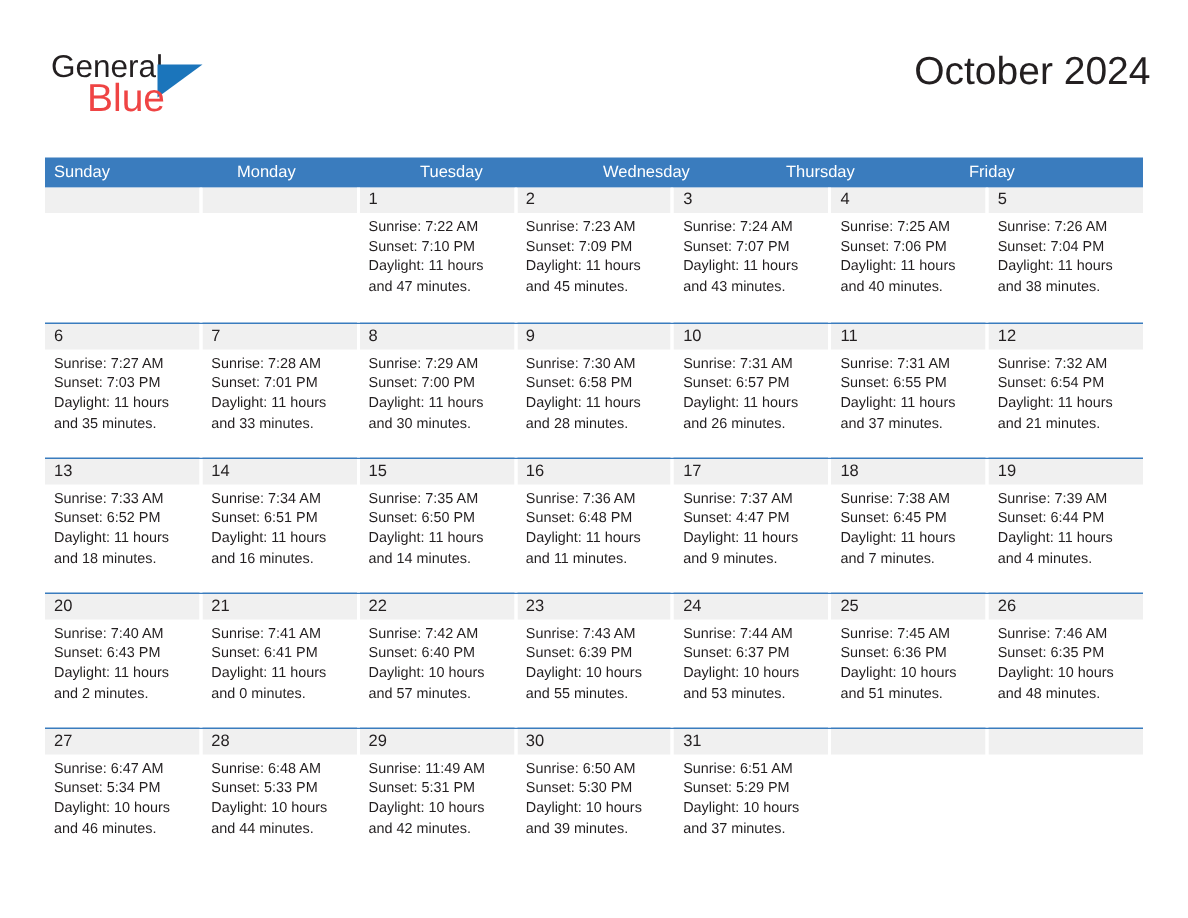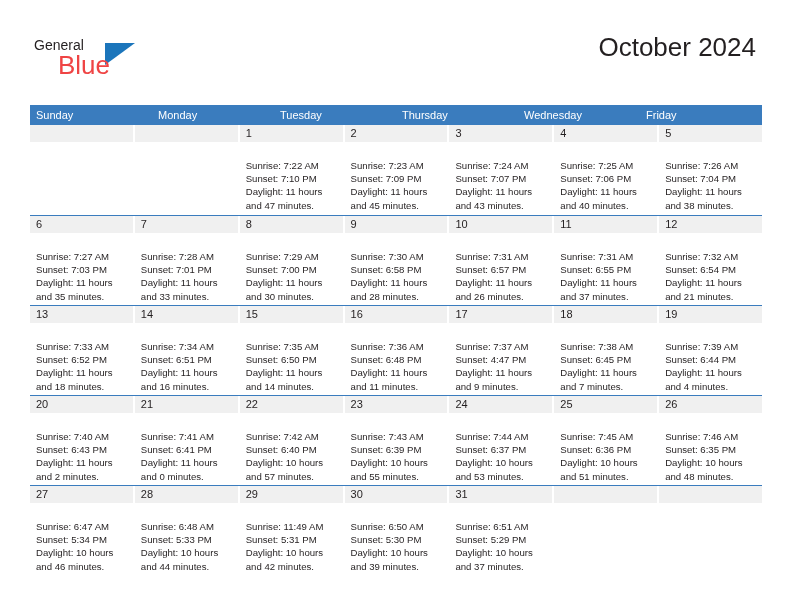--- a/index.html
+++ b/index.html
@@ -31,21 +31,21 @@
   .brand {
     position: absolute;
     left: 34px;
     top: 34px;
     width: 120px;
     height: 48px;
   }
   .brand-general {
     position: absolute;
     left: 0; top: 0;
-    font-size: 14px;
+    font-size: 21px;
     letter-spacing: 0px;
     color: #231f20;
     line-height: 22px;
     white-space: nowrap;
   }
   .brand-blue {
     position: absolute;
     left: 24px;
     top: 20px;
     font-size: 26px;
@@ -57,21 +57,21 @@
     position: absolute;
     left: 71px;
     top: 9px;
     width: 0; height: 0;
     border-left: 30px solid #1b75bb;
     border-bottom: 22px solid transparent;
   }
 
   .title-block {
     position: absolute;
-    right: 36px;
+    right: 25px;
     top: 32px;
     text-align: right;
   }
   .cal-title {
     font-size: 26px;
     color: #231f20;
     line-height: 30px;
     white-space: nowrap;
   }
   .cal-subtitle {
@@ -129,21 +129,20 @@
     background: #f0f0f0;
     font-size: 11px;
     line-height: 17px;
     padding-left: 6px;
     color: #231f20;
     box-sizing: border-box;
   }
   .cell.empty .daynum { background: #f0f0f0; }
   .lines {
     padding: 3px 4px 0 6px;
-    margin-top: 14px;
   }
   .lines div {
     font-size: 9.6px;
     line-height: 13.2px;
     color: #231f20;
     white-space: nowrap;
   }
 </style>
 </head>
 <body>
@@ -160,22 +159,22 @@
     <div class="title-block">
       <div class="cal-title">October 2024</div>
     </div>
   </div>
 
   <div class="calendar">
     <div class="dow-row" id="dow-row">
         <div class="dow">Sunday</div>
         <div class="dow">Monday</div>
         <div class="dow">Tuesday</div>
+        <div class="dow">Wednesday</div>
         <div class="dow">Thursday</div>
-        <div class="dow">Wednesday</div>
         <div class="dow">Friday</div>
       </div>
     <div id="weeks-container">
         <div class="week">
           <div class="cell empty">
             <div class="daynum"></div>
             <div class="lines"></div>
           </div>
           <div class="cell empty">
             <div class="daynum"></div>

